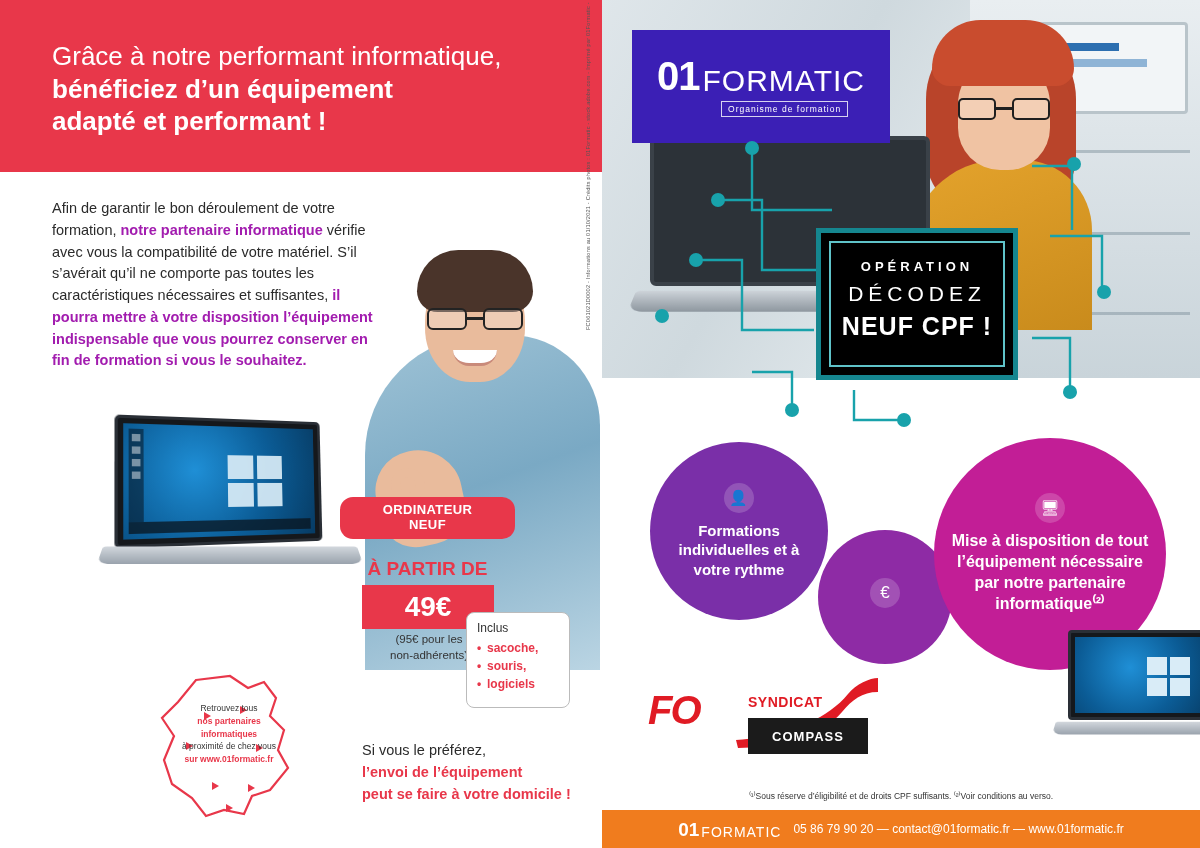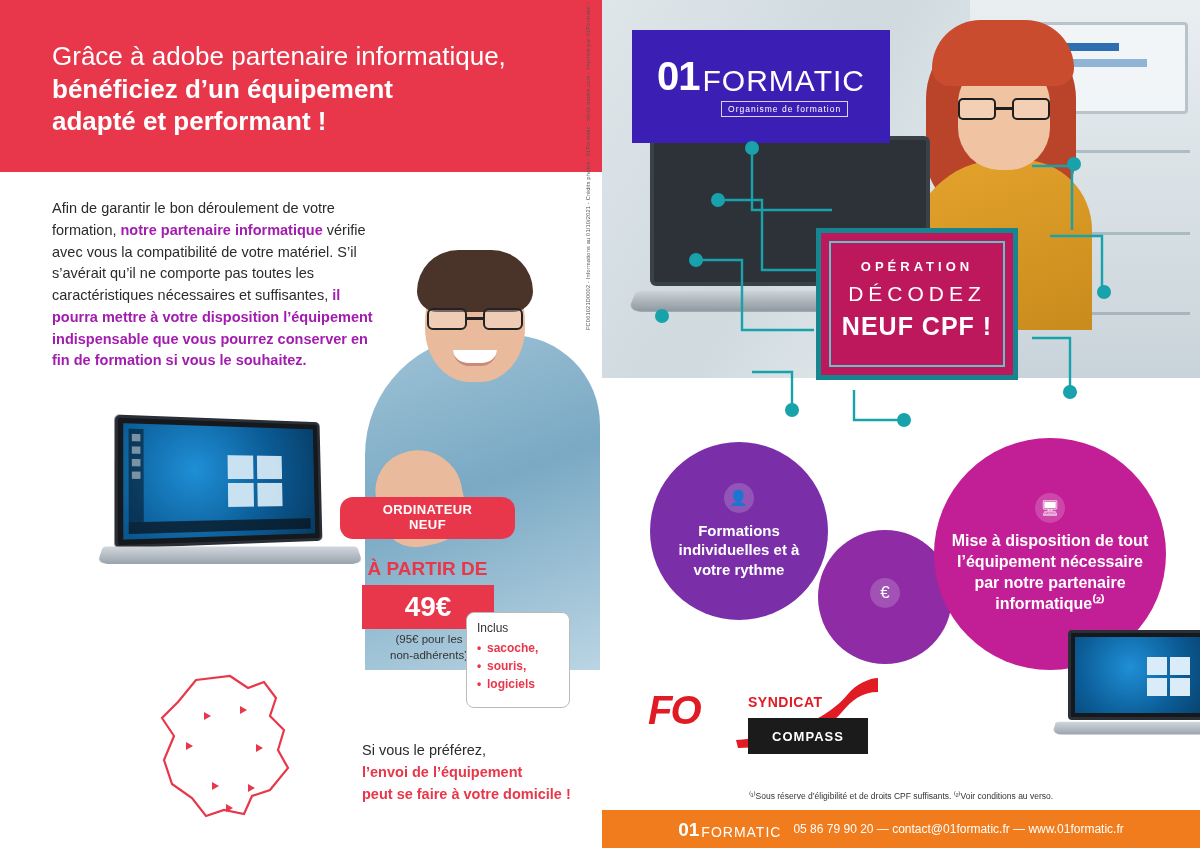--- a/index.html
+++ b/index.html
@@ -221,21 +221,21 @@
   .logo-01 { font-size: 40px; font-weight: bold; letter-spacing: -1px; line-height: 1; }
   .logo-formatic { font-size: 30px; font-weight: 300; letter-spacing: 1px; line-height: 1; margin-left: 3px; }
   .logo-sub {
     margin-top: 5px; margin-left: 64px; font-size: 8.5px; letter-spacing: 1px;
     border: 1px solid rgba(255,255,255,.8); padding: 2px 6px; display: inline-block;
   }
 
   
   .op-box {
     position: absolute; left: 214px; top: 228px; width: 202px; height: 152px;
-    background: #be185d; border: 5px solid #15868f; padding: 8px;
+    background: #000000; border: 5px solid #15868f; padding: 8px;
   }
   .op-box-in { border: 2px solid #5fc3c9; height: 100%; color: #fff; text-align: center; padding-top: 16px; }
   .op-l1 { font-size: 13px; letter-spacing: 4px; font-weight: bold; }
   .op-l2 { font-size: 21px; letter-spacing: 5px; font-weight: 300; margin-top: 8px; }
   .op-l3 { font-size: 25px; letter-spacing: 1px; font-weight: bold; margin-top: 6px; }
 
   .circuit { position: absolute; left: 0; top: 140px; width: 598px; height: 320px; }
 
   
   .bubble { position: absolute; border-radius: 50%; color: #fff; text-align: center;
@@ -304,21 +304,21 @@
 </style>
 </head>
 <body>
 
 <div class="page">
 
   <div class="left">
 
     <div class="red-band">
       <div class="headline">
-        <span class="l1">Grâce à adobe partenaire informatique,</span>
+        <span class="l1">Grâce à notre performant informatique,</span>
         <span class="l2">bénéficiez d’un équipement</span>
         <span class="l3">adapté et performant !</span>
       </div>
     </div>
 
     <div class="body-copy">
       <span>Afin de garantir le bon déroulement de votre formation,</span>
       <b class="red">notre partenaire informatique</b><span> vérifie avec vous la compatibilité de votre matériel. S’il s’avérait qu’il ne comporte pas toutes les caractéristiques nécessaires et suffisantes, </span><b class="red">il pourra mettre à votre disposition l’équipement indispensable que vous pourrez conserver en fin de formation si vous le souhaitez.</b>
     </div>
 
@@ -384,20 +384,26 @@
         <g fill="#e8374a">
           <path d="M52 40 l7 4 -7 4 z"></path>
           <path d="M88 34 l7 4 -7 4 z"></path>
           <path d="M34 70 l7 4 -7 4 z"></path>
           <path d="M104 72 l7 4 -7 4 z"></path>
           <path d="M60 110 l7 4 -7 4 z"></path>
           <path d="M96 112 l7 4 -7 4 z"></path>
           <path d="M74 132 l7 4 -7 4 z"></path>
         </g>
       </svg>
+    </div>
+    <div class="france-text">
+      <div>Retrouvez tous</div>
+      <b>nos partenaires informatiques</b>
+      <div>à proximité de chez vous</div>
+      <b>sur www.01formatic.fr</b>
     </div>
 
     <div class="si-vous">
       <div>Si vous le préférez,</div>
       <b>l’envoi de l’équipement</b>
       <b style="display:block">peut se faire à votre domicile !</b>
     </div>
 
     <div class="vert-legal">FC061021D0002 - Informations au 01/10/2021 - Crédits photos : 01Formatic - stock.adobe.com - Imprimé par 01Formatic - N° Siren : 814707202</div>
   </div>

